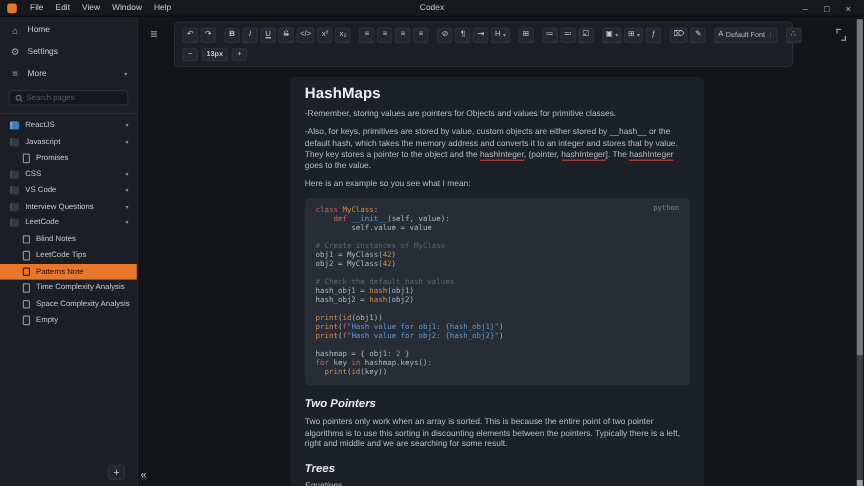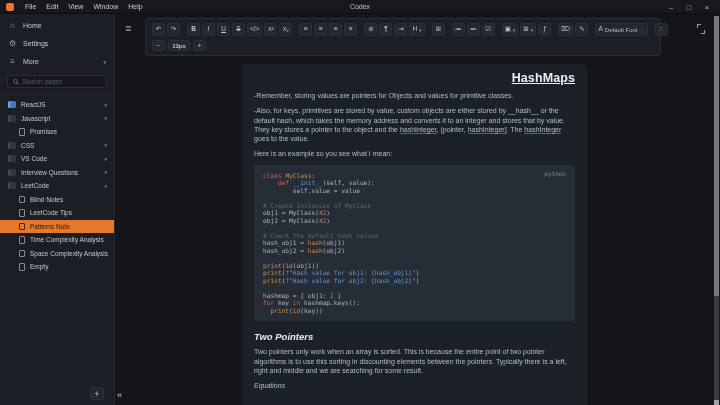--- a/index.html
+++ b/index.html
@@ -78,22 +78,22 @@
   .expand-btn::before, .expand-btn::after { content:''; position:absolute; width:3px; height:3px; }
   .expand-btn::before { left:0; top:0; border-left:1px solid #9aa0a8; border-top:1px solid #9aa0a8; }
   .expand-btn::after { right:2px; bottom:0; border-right:1px solid #9aa0a8; border-bottom:1px solid #9aa0a8; }
   .collapse-btn { position:absolute; left:2px; bottom:5px; background:transparent; border:0;
                   color:#c6cad0; font-size:9px; cursor:pointer; }
 
   
   .panel { position:absolute; left:127px; top:50px; width:345px; bottom:0;
            background:#1c2027; border-radius:4px 4px 0 0; padding:7px 12px;
            overflow:hidden; }
-  .panel h1 { font-size:12.5px; color:#eceef0; text-decoration:underline;
-              margin:0 0 6px 0; letter-spacing:0.1px;text-align:right; }
+  .panel h1 { font-size:12.5px; color:#eceef0; 
+              margin:0 0 6px 0; letter-spacing:0.1px; }
   .panel h2 { font-size:9.5px; color:#e8eaec; margin:10px 0 5px 0;font-style:italic; }
   .panel p { font-size:7px; line-height:9.3px; color:#b6bdc6; margin:0 0 6px 0; }
   .panel p.em { font-style:italic; margin-bottom:5px; }
   .spell { border-bottom:1px solid #b34040; }
   .codeblock { background:#272d36; border-radius:4px; padding:7px 9px; margin:2px 0 10px 0;
                position:relative; font-family:"DejaVu Sans Mono", monospace;
                font-size:6.2px; line-height:7.5px; color:#aeb5bf; }
   .codeblock .lang { position:absolute; top:5px; right:9px; font-size:6px; color:#7b8494;
                      font-family:"DejaVu Sans Mono", monospace; }
   .code-line { white-space:pre; }
@@ -358,20 +358,21 @@
           <div class="code-line"><span class="tk-o">print</span><span class="tk-pl">(</span><span class="tk-k">f</span><span class="tk-b">"Hash value for obj1: {hash_obj1}"</span><span class="tk-pl">)</span></div>
           <div class="code-line"><span class="tk-o">print</span><span class="tk-pl">(</span><span class="tk-k">f</span><span class="tk-b">"Hash value for obj2: {hash_obj2}"</span><span class="tk-pl">)</span></div>
           <div class="code-line">&nbsp;</div>
           <div class="code-line"><span class="tk-pl">hashmap = { obj1: </span><span class="tk-b">2</span><span class="tk-pl"> }</span></div>
           <div class="code-line"><span class="tk-k">for</span><span class="tk-pl"> key </span><span class="tk-k">in</span><span class="tk-pl"> hashmap.keys():</span></div>
           <div class="code-line"><span class="tk-pl">  </span><span class="tk-o">print</span><span class="tk-pl">(</span><span class="tk-o">id</span><span class="tk-pl">(key))</span></div>
         </div>
     </div>
     <h2>Two Pointers</h2>
     <p>Two pointers only work when an array is sorted. This is because the entire point of two pointer algorithms is to use this sorting in discounting elements between the pointers. Typically there is a left, right and middle and we are searching for some result.</p>
+    <h2>Trees</h2>
     <p class="em">Equations</p>
 
   </div>
 
   <button class="collapse-btn">«</button>
 
   <div class="scrollbar">
     <div class="thumb"></div>
     <div class="corner"></div>
   </div>

